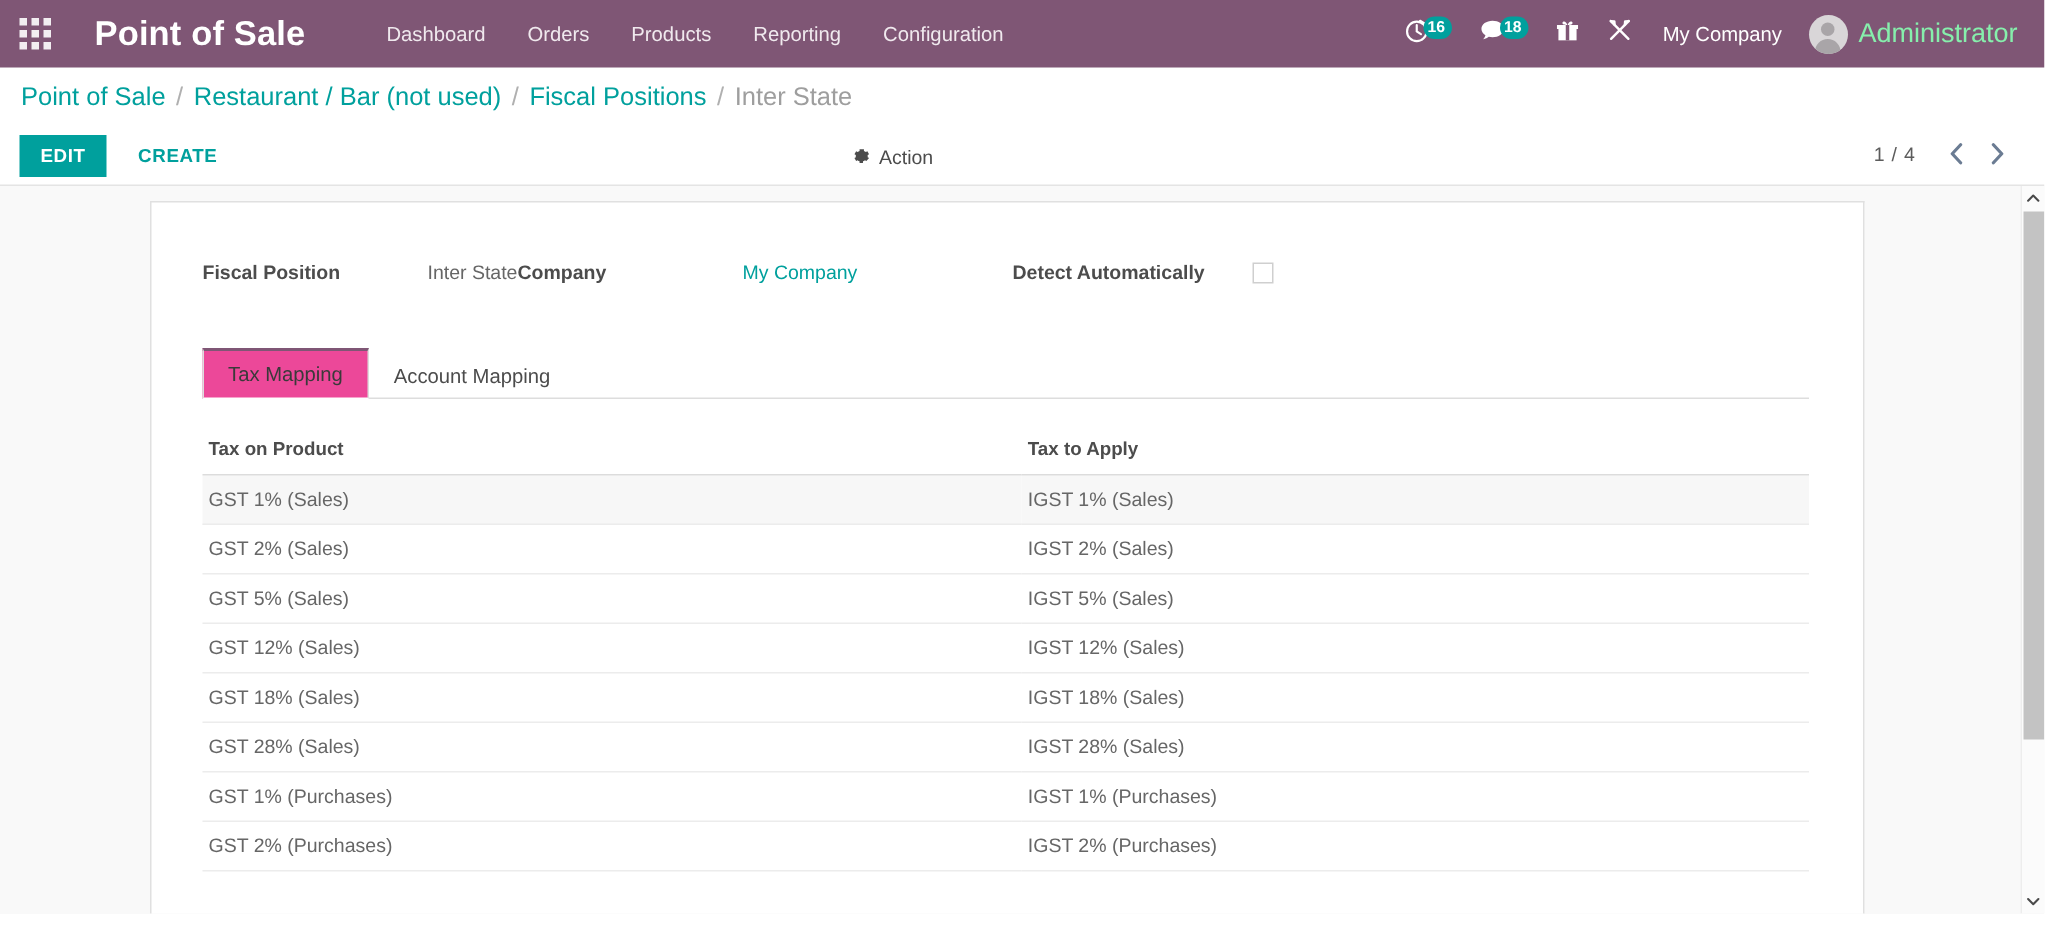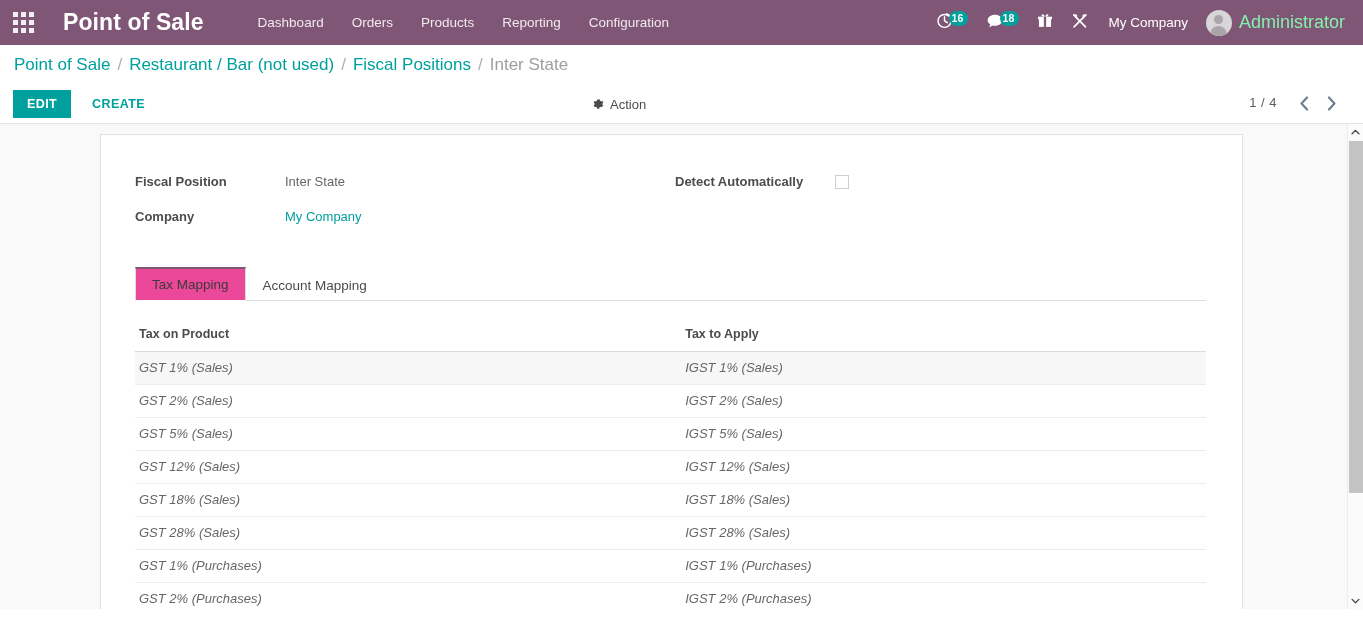--- a/index.html
+++ b/index.html
@@ -163,21 +163,21 @@
     font-weight: bold;
     letter-spacing: 0.4px;
     padding: 7px 10px;
     margin-left: 11px;
     border: none;
     cursor: pointer;
     font-family: "Liberation Sans", sans-serif;
   }
   .action-menu {
     position: absolute;
-    left: 592px;
+    left: 568px;
     display: flex;
     align-items: center;
     color: #4c4c4c;
     font-size: 13px;
     cursor: pointer;
   }
   .gear-icon { margin-right: 5px; display: inline-flex; }
   .pager {
     position: absolute;
     right: 18px;
@@ -217,21 +217,21 @@
     background: #ffffff;
     border: 1px solid #e0e0e0;
     border-bottom: none;
   }
   .sheet-inner { padding: 34px 36px 0 34px; }
 
   .form-grid {
     display: flex;
     padding-bottom: 28px;
   }
-  .form-col { display: flex; flex-direction: column; }
+  .form-col { display: flex; flex-direction: row; }
   .form-col.left { width: 540px; }
   .form-col.right { width: 470px; }
   .form-row {
     display: flex;
     align-items: center;
     height: 25px;
     margin-bottom: 10px;
   }
   .field-label {
     font-size: 13px;
@@ -298,21 +298,20 @@
     padding: 8px 4px 10px 4px;
     border-bottom: 1px solid #dcdcdc;
     white-space: nowrap;
   }
   .o2m-table td {
     font-size: 13px;
     color: #666666;
     padding: 8px 4px 9px 4px;
     border-bottom: 1px solid #ececec;
     white-space: nowrap;
-    font-style: italic;
   }
   .o2m-table tr.highlight td {
     background: #f7f7f7;
   }
   .col-left { width: 51%; }
   .col-right { width: 49%; }
 
   
   .scrollbar {
     position: absolute;

